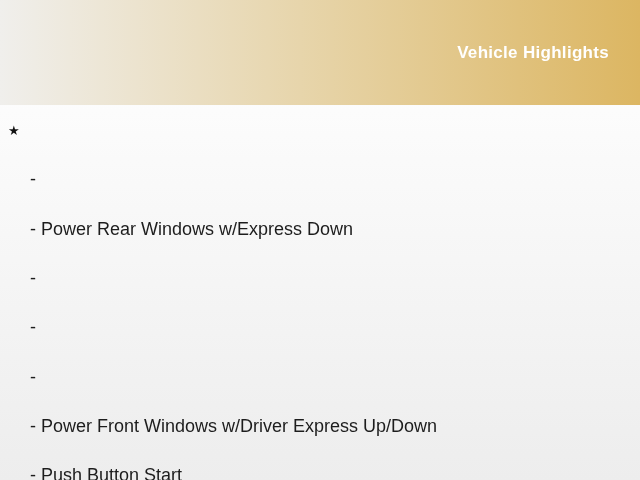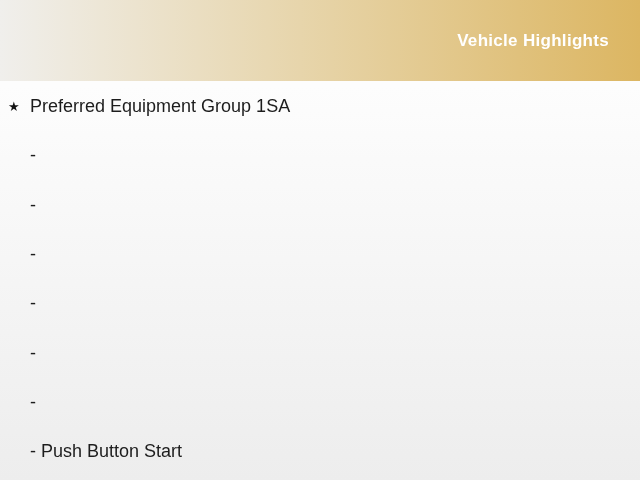--- a/index.html
+++ b/index.html
@@ -7,21 +7,21 @@
     padding: 0;
   }
   body {
     width: 640px;
     height: 480px;
     overflow: hidden;
     font-family: "Liberation Sans", sans-serif;
     background: linear-gradient(180deg, #fdfdfd 18%, #ededed 100%);
   }
   .header {
-    height: 81px;
+    height: 105px;
     box-sizing: border-box;
     background: linear-gradient(90deg, #f0efec 0%, #e7d5ab 47%, #dcb662 100%);
     display: flex;
     align-items: center;
     justify-content: flex-end;
     padding-right: 31px;
   }
   .header .title {
     color: #ffffff;
     font-weight: bold;
@@ -57,45 +57,46 @@
 <body>
 
 <div class="header">
   <span class="title">Vehicle Highlights</span>
 </div>
 
 <div class="list">
 
   <div class="item">
     <span class="bullet star">★</span>
-    <span class="label">Preferred Equipment Group 1SA</span>
+  </div>
+
+  <div class="item indent">
+    <span class="bullet dash">-</span>
+  </div>
+
+  <div class="item indent">
+    <span class="bullet dash">-</span>
+    <span class="label">Power Rear Windows w/Express Down</span>
   </div>
 
   <div class="item indent">
     <span class="bullet dash">-</span>
   </div>
 
   <div class="item indent">
     <span class="bullet dash">-</span>
   </div>
 
   <div class="item indent">
     <span class="bullet dash">-</span>
   </div>
 
   <div class="item indent">
     <span class="bullet dash">-</span>
-  </div>
-
-  <div class="item indent">
-    <span class="bullet dash">-</span>
-  </div>
-
-  <div class="item indent">
-    <span class="bullet dash">-</span>
+    <span class="label">Power Front Windows w/Driver Express Up/Down</span>
   </div>
 
   <div class="item indent">
     <span class="bullet dash">-</span>
     <span class="label">Push Button Start</span>
   </div>
 
 </div>
 
 </body></html>

